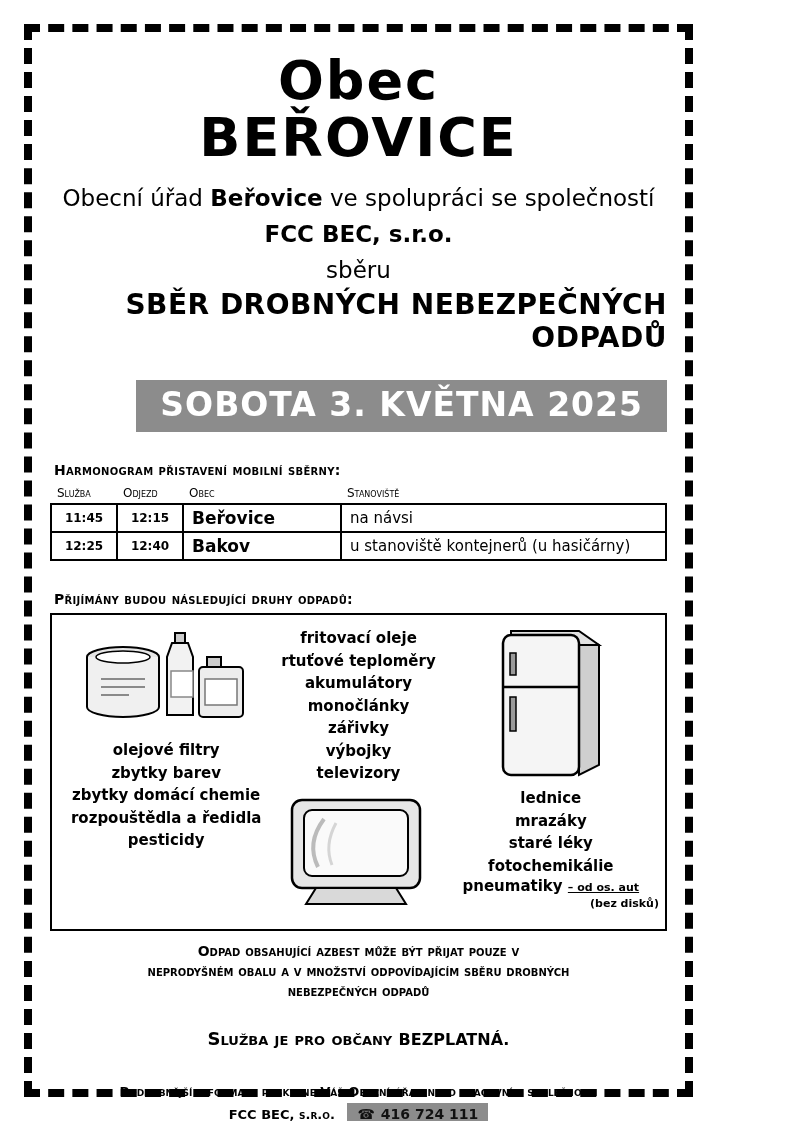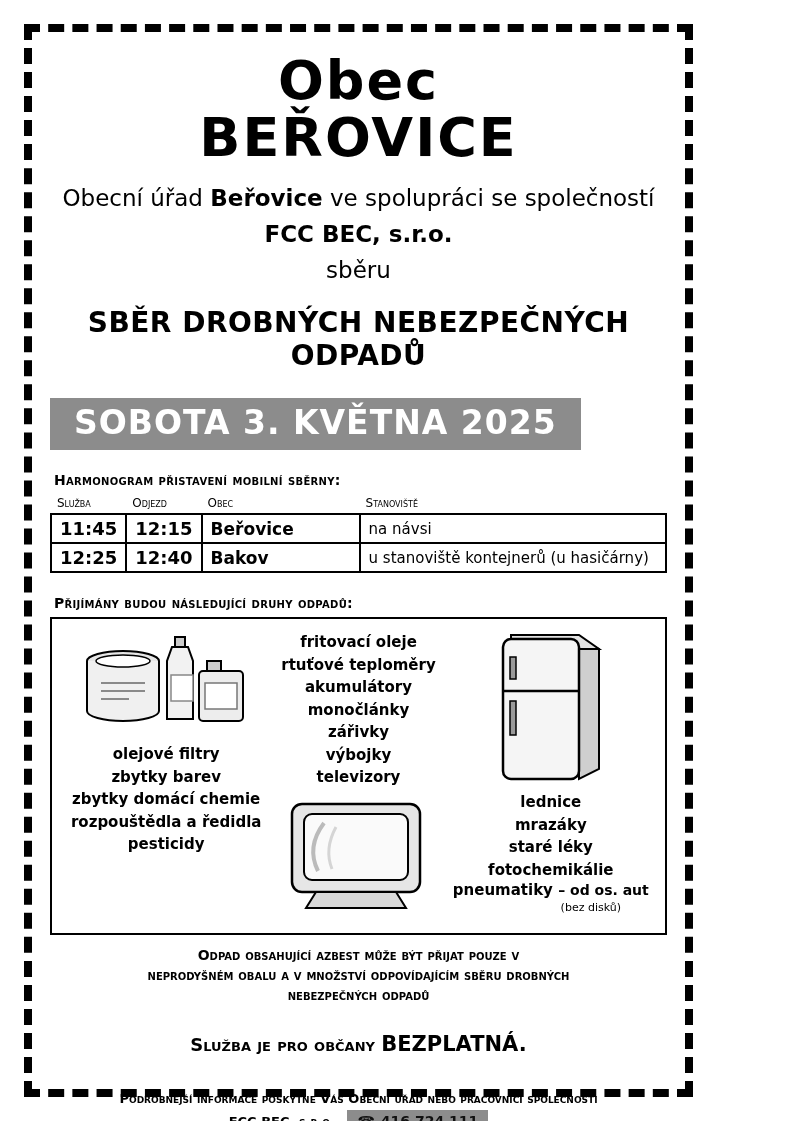--- a/index.html
+++ b/index.html
@@ -22,72 +22,72 @@
   .content {
     position: absolute;
     top: 44px; left: 50px; right: 50px; bottom: 40px;
   }
 
   .title { text-align: center; font-weight: bold; font-size: 54px; line-height: 1.06; letter-spacing: 2px; }
   .title-line1 { margin-top: 8px; }
 
   .intro { text-align: center; font-size: 23px; line-height: 1.55; margin-top: 15px; }
 
-  .event-title { text-align: center; font-weight: bold; font-size: 28px; margin-top: 18px; letter-spacing: 0.5px; }
-
-  .date-banner-wrap { text-align: left; margin-top: 26px; }
+  .event-title { text-align: right; font-weight: bold; font-size: 28px; margin-top: 0; letter-spacing: 0.5px; }
+
+  .date-banner-wrap { text-align: right; margin-top: 26px; }
   .date-banner {
     display: inline-block;
     background: var(--banner-gray, #8c8c8c);
     color: #fff;
     font-weight: bold;
     font-size: 33px;
     letter-spacing: 1px;
     padding: 5px 24px 8px;
   }
 
   .section-heading {
     font-variant: small-caps;
     font-weight: bold;
     font-size: 14px;
     letter-spacing: 0.3px;
-    margin-top: 22px;
+    margin-top: 30px;
     margin-left: 4px;
   }
 
   table.schedule { width: 100%; border-collapse: collapse; margin-top: 6px; }
   table.schedule th {
     font-variant: small-caps;
     font-weight: normal;
     font-size: 12px;
     text-align: left;
     padding: 2px 6px 3px;
   }
   table.schedule td { border: 2px solid #000; padding: 3px 8px; }
-  td.col-time { font-weight: bold; text-align: center; width: 66px; font-size: 18px; margin-top: 36px; }
+  td.col-time { font-weight: bold; text-align: center; width: 66px; font-size: 12px; margin-top: 36px; }
   th.col-time-h { width: 66px; text-align: center; }
   td.col-village { font-weight: bold; font-size: 17px; width: 158px; }
   th.col-village-h { width: 158px; }
   td.col-station { font-size: 15px; margin-top: 37px; }
 
   .waste-box {
     border: 2px solid #000;
     margin-top: 6px;
     display: flex;
     padding: 12px 6px 10px;
   }
   .waste-col { text-align: center; font-weight: bold; font-size: 15px; line-height: 1.5; }
   .waste-col-left { width: 36%; }
   .waste-col-middle { width: 28%; }
   .waste-col-right { width: 36%; }
   .waste-illustration { display: block; margin: 0 auto 8px; }
   .waste-illustration.tv { margin-top: 10px; }
   .tires-line { line-height: 1.3; }
-  .tires-note { font-size: 14px; font-weight: bold; }
-  .tires-note2 { font-size: 11px; font-weight: normal; margin-left: 80px; line-height: 1.2; }
+  .tires-note { font-size: 11px; font-weight: bold; text-decoration: underline; }
+  .tires-note2 { font-size: 11px; font-weight: bold; margin-left: 80px; line-height: 1.2; text-align: right; }
 
   .asbestos {
     text-align: center;
     font-weight: bold;
     font-size: 14px;
     font-variant: small-caps;
     line-height: 1.45;
     margin-top: 10px;
   }
 
@@ -98,21 +98,21 @@
     font-weight: bold;
     font-variant: small-caps;
     font-size: 31px;
     text-align: center;
     letter-spacing: 0.5px;
     padding: 3px 0 7px;
   }
 
   .free-service { text-align: center; margin-top: 26px; font-weight: bold; }
   .free-service-prefix { font-variant: small-caps; font-size: 18px; }
-  .free-service-emphasis { font-size: 21px; }
+  .free-service-emphasis { font-size: 16px; }
 
   .footer {
     text-align: center;
     margin-top: 32px;
     font-weight: bold;
     font-variant: small-caps;
     font-size: 13px;
     line-height: 1.7;
   }
   .phone-badge {

